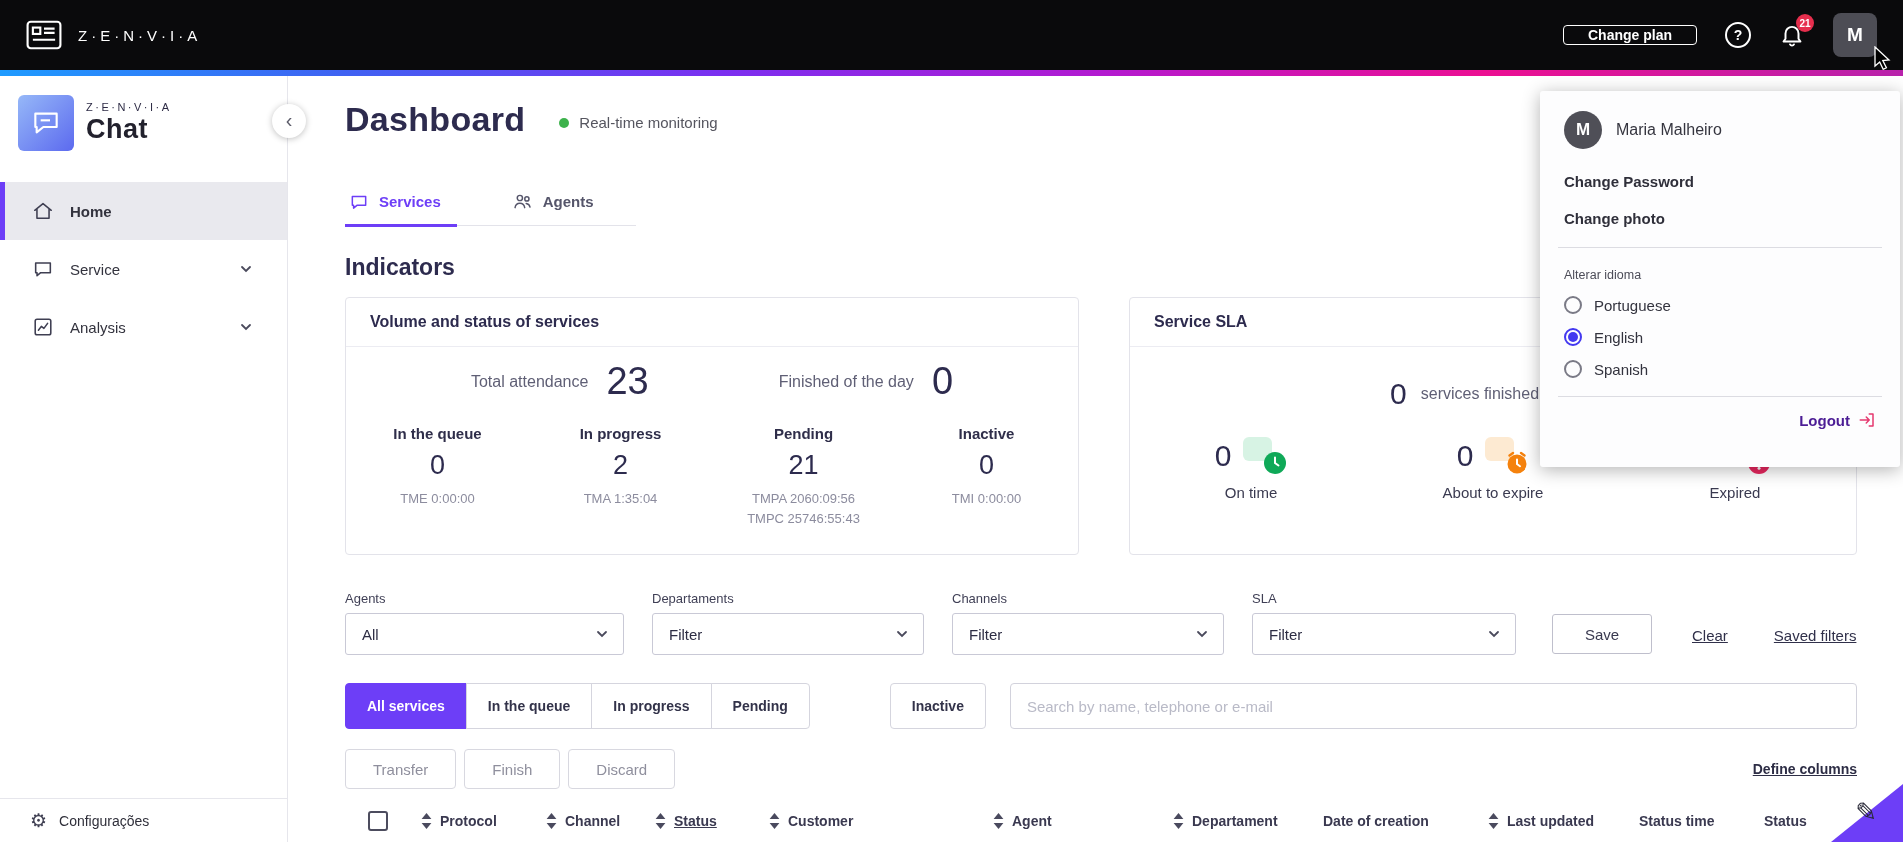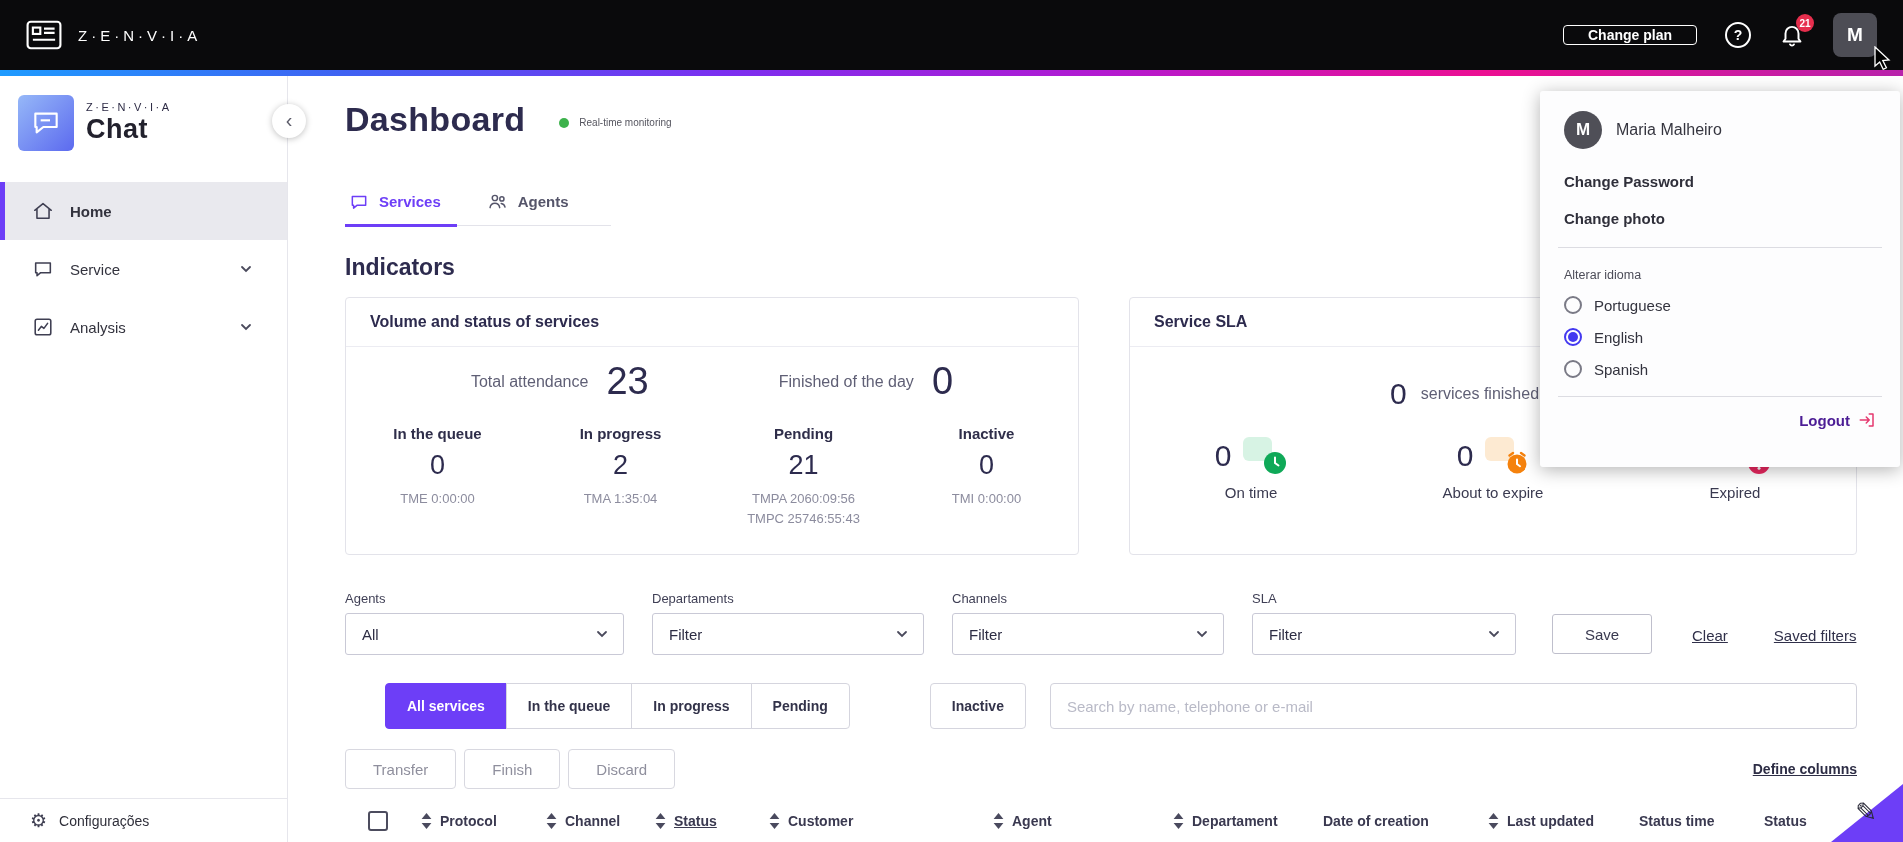--- a/index.html
+++ b/index.html
@@ -46,22 +46,22 @@
   .collapse-btn { position:absolute; left:272px; top:104px; width:34px; height:34px; border-radius:50%; background:#fff;
     box-shadow:0 1px 6px rgba(0,0,0,.25); display:flex; align-items:center; justify-content:center; z-index:30;
     color:#5a5a68; font-size:20px; cursor:pointer; line-height:1; padding-bottom:3px; }
 
   
   .main { flex:1; padding:24px 46px 0 57px; position:relative; overflow:hidden; }
   .page-head { display:flex; align-items:center; }
   .page-title { font-size:34px; font-weight:700; color:#2d2b4e; letter-spacing:.3px; }
   .rt { display:flex; align-items:center; gap:10px; margin-left:34px; margin-top:6px; }
   .rt-dot { width:10px; height:10px; border-radius:50%; background:#3db24c; }
-  .rt-label { font-size:10px; color:#55555f; }
-  .tabs { display:flex; margin-top:52px; border-bottom:1px solid #e3e3ea; width:fit-content; }
+  .rt-label { font-size:15px; color:#55555f; }
+  .tabs { display:flex; margin-top:52px; border-bottom:1px solid #e3e3ea; width:fit-content;gap:25px; }
   .tab { display:flex; align-items:center; gap:10px; padding:0 16px 12px 4px; margin-right:26px; font-size:15px;
     font-weight:700; color:#55556a; border-bottom:3px solid transparent; margin-bottom:-2px; cursor:pointer; }
   .tab.active { color:#6d3ef7; border-bottom-color:#6d3ef7; }
   .section-title { margin-top:28px; font-size:23px; font-weight:700; color:#2d2b4e; }
   .cards { display:flex; gap:50px; margin-top:16px; }
   .card { border:1px solid #e3e3ea; border-radius:4px; background:#fff; height:258px; }
   .card.volume { width:734px; }
   .card.sla { flex:1; }
   .card-head { padding:15px 24px; border-bottom:1px solid #ececf2; font-size:16px; font-weight:700; color:#2d2b4e; }
   .vol-summary { display:flex; justify-content:center; gap:130px; margin-top:13px; align-items:center; }
@@ -95,21 +95,21 @@
     color:#3a3a50; margin-left:18px; margin-bottom:1px; font-family:inherit; cursor:pointer; }
   .flink { font-size:15px; color:#30304a; text-decoration:underline; font-weight:500; cursor:pointer; margin-bottom:11px; }
   .flink.clear { margin-left:40px; }
   .flink.saved { margin-left:46px; }
 
   
   .listbar { display:flex; margin-top:28px; }
   .seg { height:46px; padding:0 21px; border:1px solid #d5d5de; background:#fff; color:#33334a; font-size:14px;
     font-weight:700; display:flex; align-items:center; font-family:inherit; cursor:pointer; }
   .seg + .seg { margin-left:-1px; }
-  .seg.first { border-radius:4px 0 0 4px;margin-left:40px; }
+  .seg.first { border-radius:4px 0 0 4px; }
   .seg.last { border-radius:0 4px 4px 0; }
   .seg.active { background:#6d3ef7; border-color:#6d3ef7; color:#fff; }
   .seg.standalone { margin-left:80px; border-radius:4px; }
   .search { flex:1; margin-left:24px; height:46px; border:1px solid #d2d2dc; border-radius:4px; padding:0 16px;
     font-size:15px; color:#33334a; font-family:inherit; }
   .search::placeholder { color:#b9bac7; }
   .bulkbar { display:flex; margin-top:20px; align-items:center; }
   .btn-ghost { height:40px; padding:0 27px; border:1px solid #d8d8e0; border-radius:4px; background:#fff; color:#8f8f9d;
     font-size:15px; margin-right:8px; font-family:inherit; cursor:pointer; }
   .define { margin-left:auto; font-size:14px; font-weight:700; color:#2d2d45; text-decoration:underline; cursor:pointer; }

